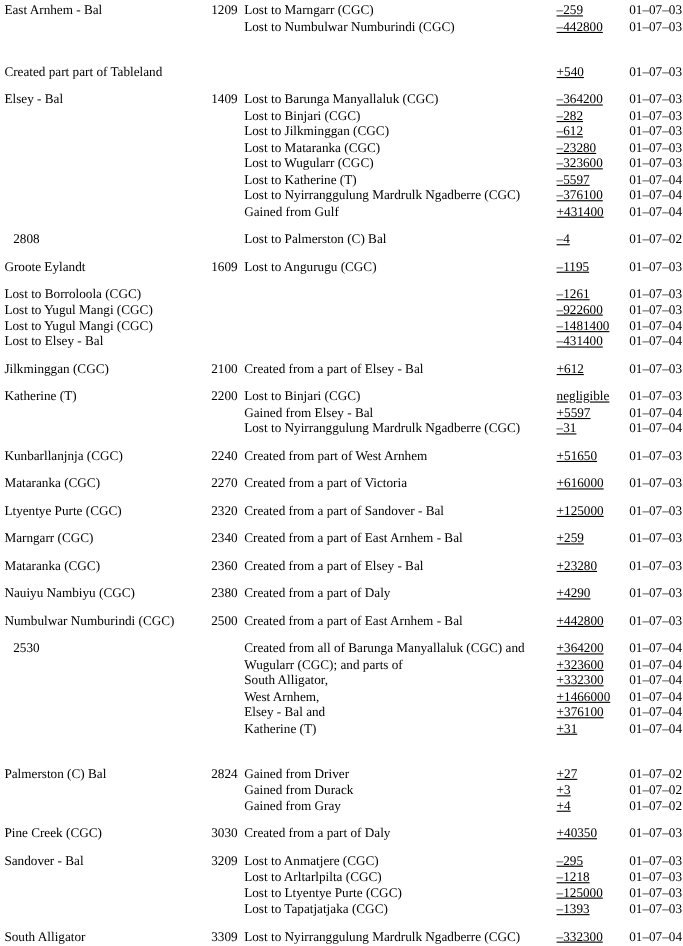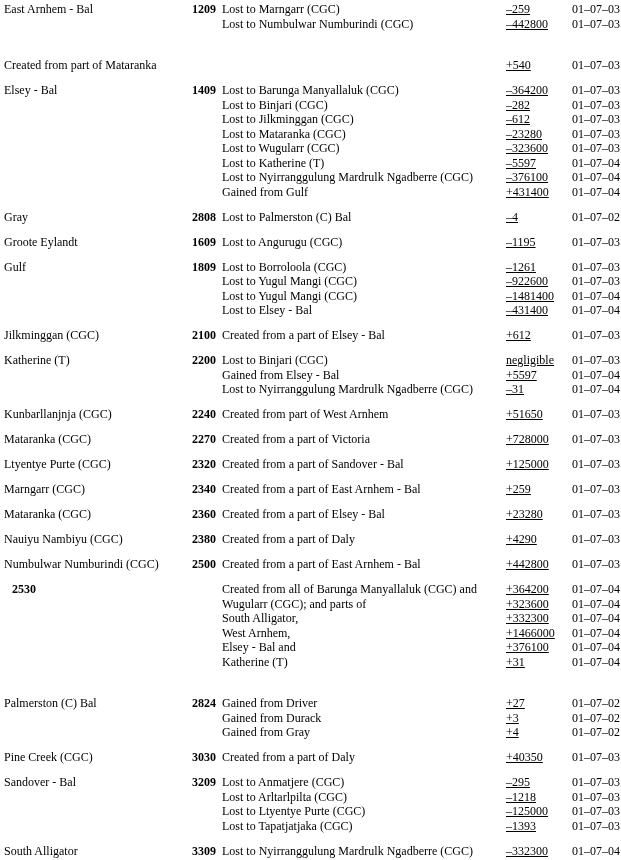--- a/index.html
+++ b/index.html
@@ -38,21 +38,20 @@
     flex: 1 1 auto;
     padding-right: 6px;
   }
   .code {
     width: 38px;
     flex-shrink: 0;
     text-align: right;
     padding-right: 6px;
     box-sizing: border-box;
     white-space: nowrap;
-    font-weight: bold;
   }
   .entries {
     flex: 1 1 auto;
     min-width: 0;
   }
   .entry {
     display: flex;
     align-items: center;
   }
   .desc {
@@ -90,21 +89,21 @@
         <div class="entry">
     <div class="desc">Lost to Numbulwar Numburindi (CGC)</div>
     <div class="value">–442800</div>
     <div class="date">01–07–03</div>
   </div>
       </div>
   </div>
     <div class="group">
     <div class="entries">
         <div class="entry">
-    <div class="desc">Created from part of Mataranka</div>
+    <div class="desc">Created part part of Tableland</div>
     <div class="value">+540</div>
     <div class="date">01–07–03</div>
   </div>
       </div>
   </div>
     <div class="group">
     <div class="left">
       <div class="name">Elsey - Bal</div>
       <div class="code">1409</div>
     </div>
@@ -146,21 +145,20 @@
   </div>
         <div class="entry">
     <div class="desc">Gained from Gulf</div>
     <div class="value">+431400</div>
     <div class="date">01–07–04</div>
   </div>
       </div>
   </div>
     <div class="group">
     <div class="left">
-      <div class="name">Gray</div>
       <div class="code">2808</div>
     </div>
     <div class="entries">
         <div class="entry">
     <div class="desc">Lost to Palmerston (C) Bal</div>
     <div class="value">–4</div>
     <div class="date">01–07–02</div>
   </div>
       </div>
   </div>
@@ -171,24 +169,20 @@
     </div>
     <div class="entries">
         <div class="entry">
     <div class="desc">Lost to Angurugu (CGC)</div>
     <div class="value">–1195</div>
     <div class="date">01–07–03</div>
   </div>
       </div>
   </div>
     <div class="group">
-    <div class="left">
-      <div class="name">Gulf</div>
-      <div class="code">1809</div>
-    </div>
     <div class="entries">
         <div class="entry">
     <div class="desc">Lost to Borroloola (CGC)</div>
     <div class="value">–1261</div>
     <div class="date">01–07–03</div>
   </div>
         <div class="entry">
     <div class="desc">Lost to Yugul Mangi (CGC)</div>
     <div class="value">–922600</div>
     <div class="date">01–07–03</div>
@@ -255,21 +249,21 @@
       </div>
   </div>
     <div class="group">
     <div class="left">
       <div class="name">Mataranka (CGC)</div>
       <div class="code">2270</div>
     </div>
     <div class="entries">
         <div class="entry">
     <div class="desc">Created from a part of Victoria</div>
-    <div class="value">+728000</div>
+    <div class="value">+616000</div>
     <div class="date">01–07–03</div>
   </div>
       </div>
   </div>
     <div class="group">
     <div class="left">
       <div class="name">Ltyentye Purte (CGC)</div>
       <div class="code">2320</div>
     </div>
     <div class="entries">

